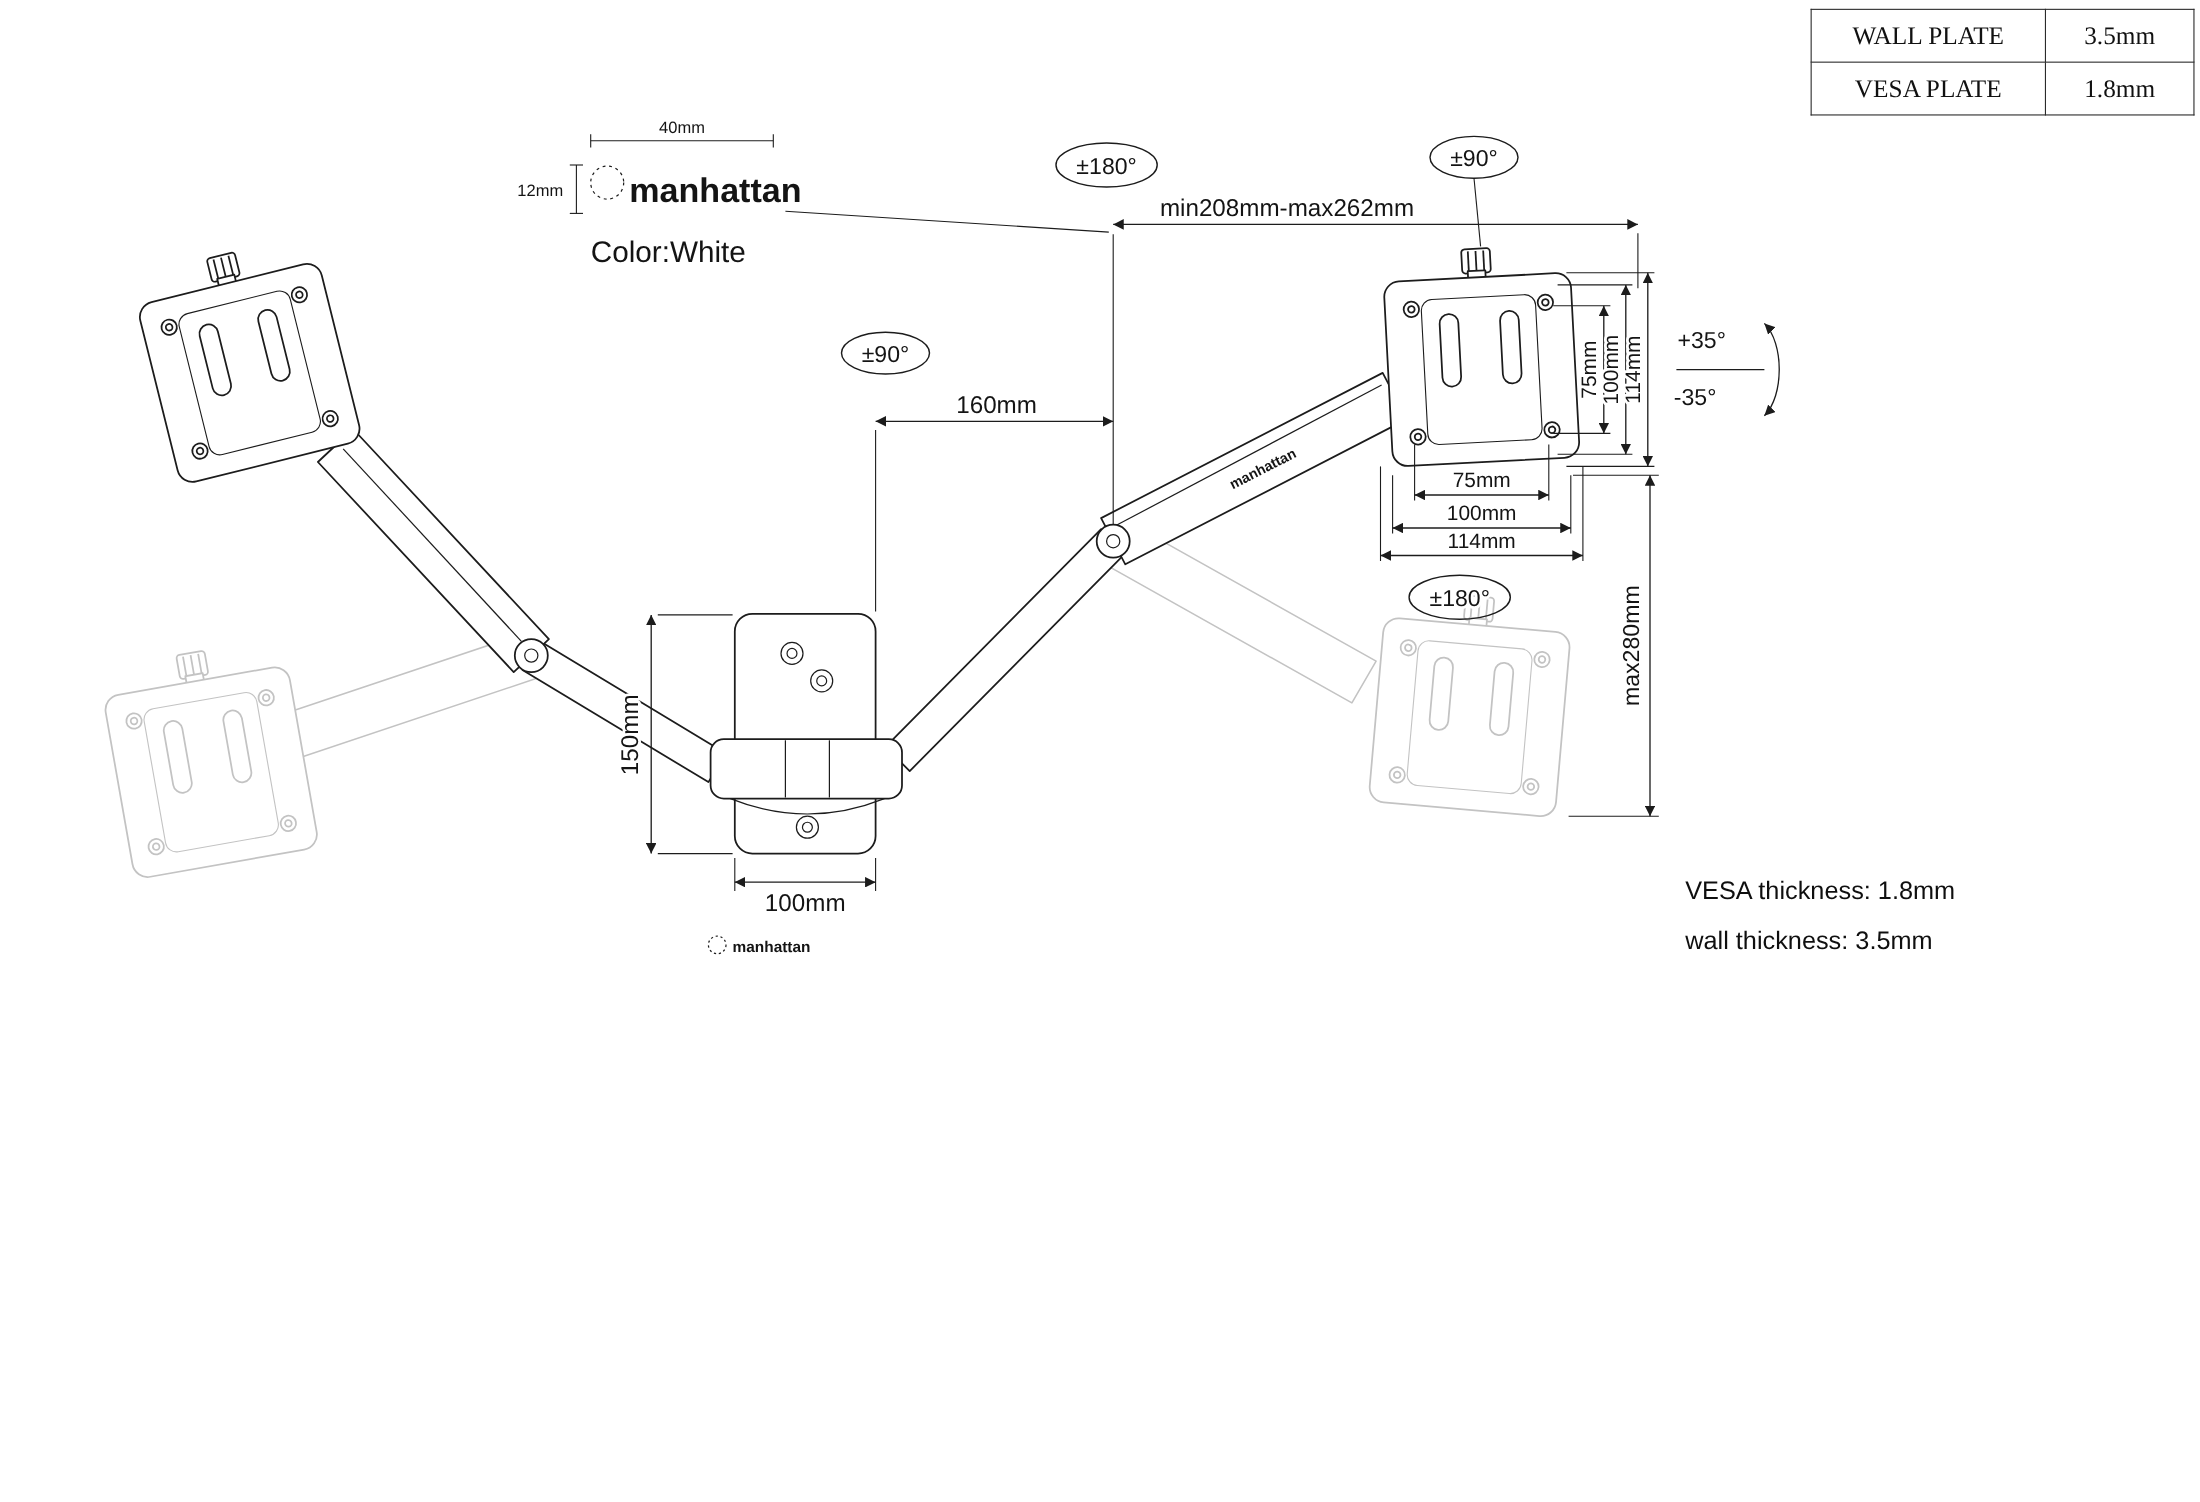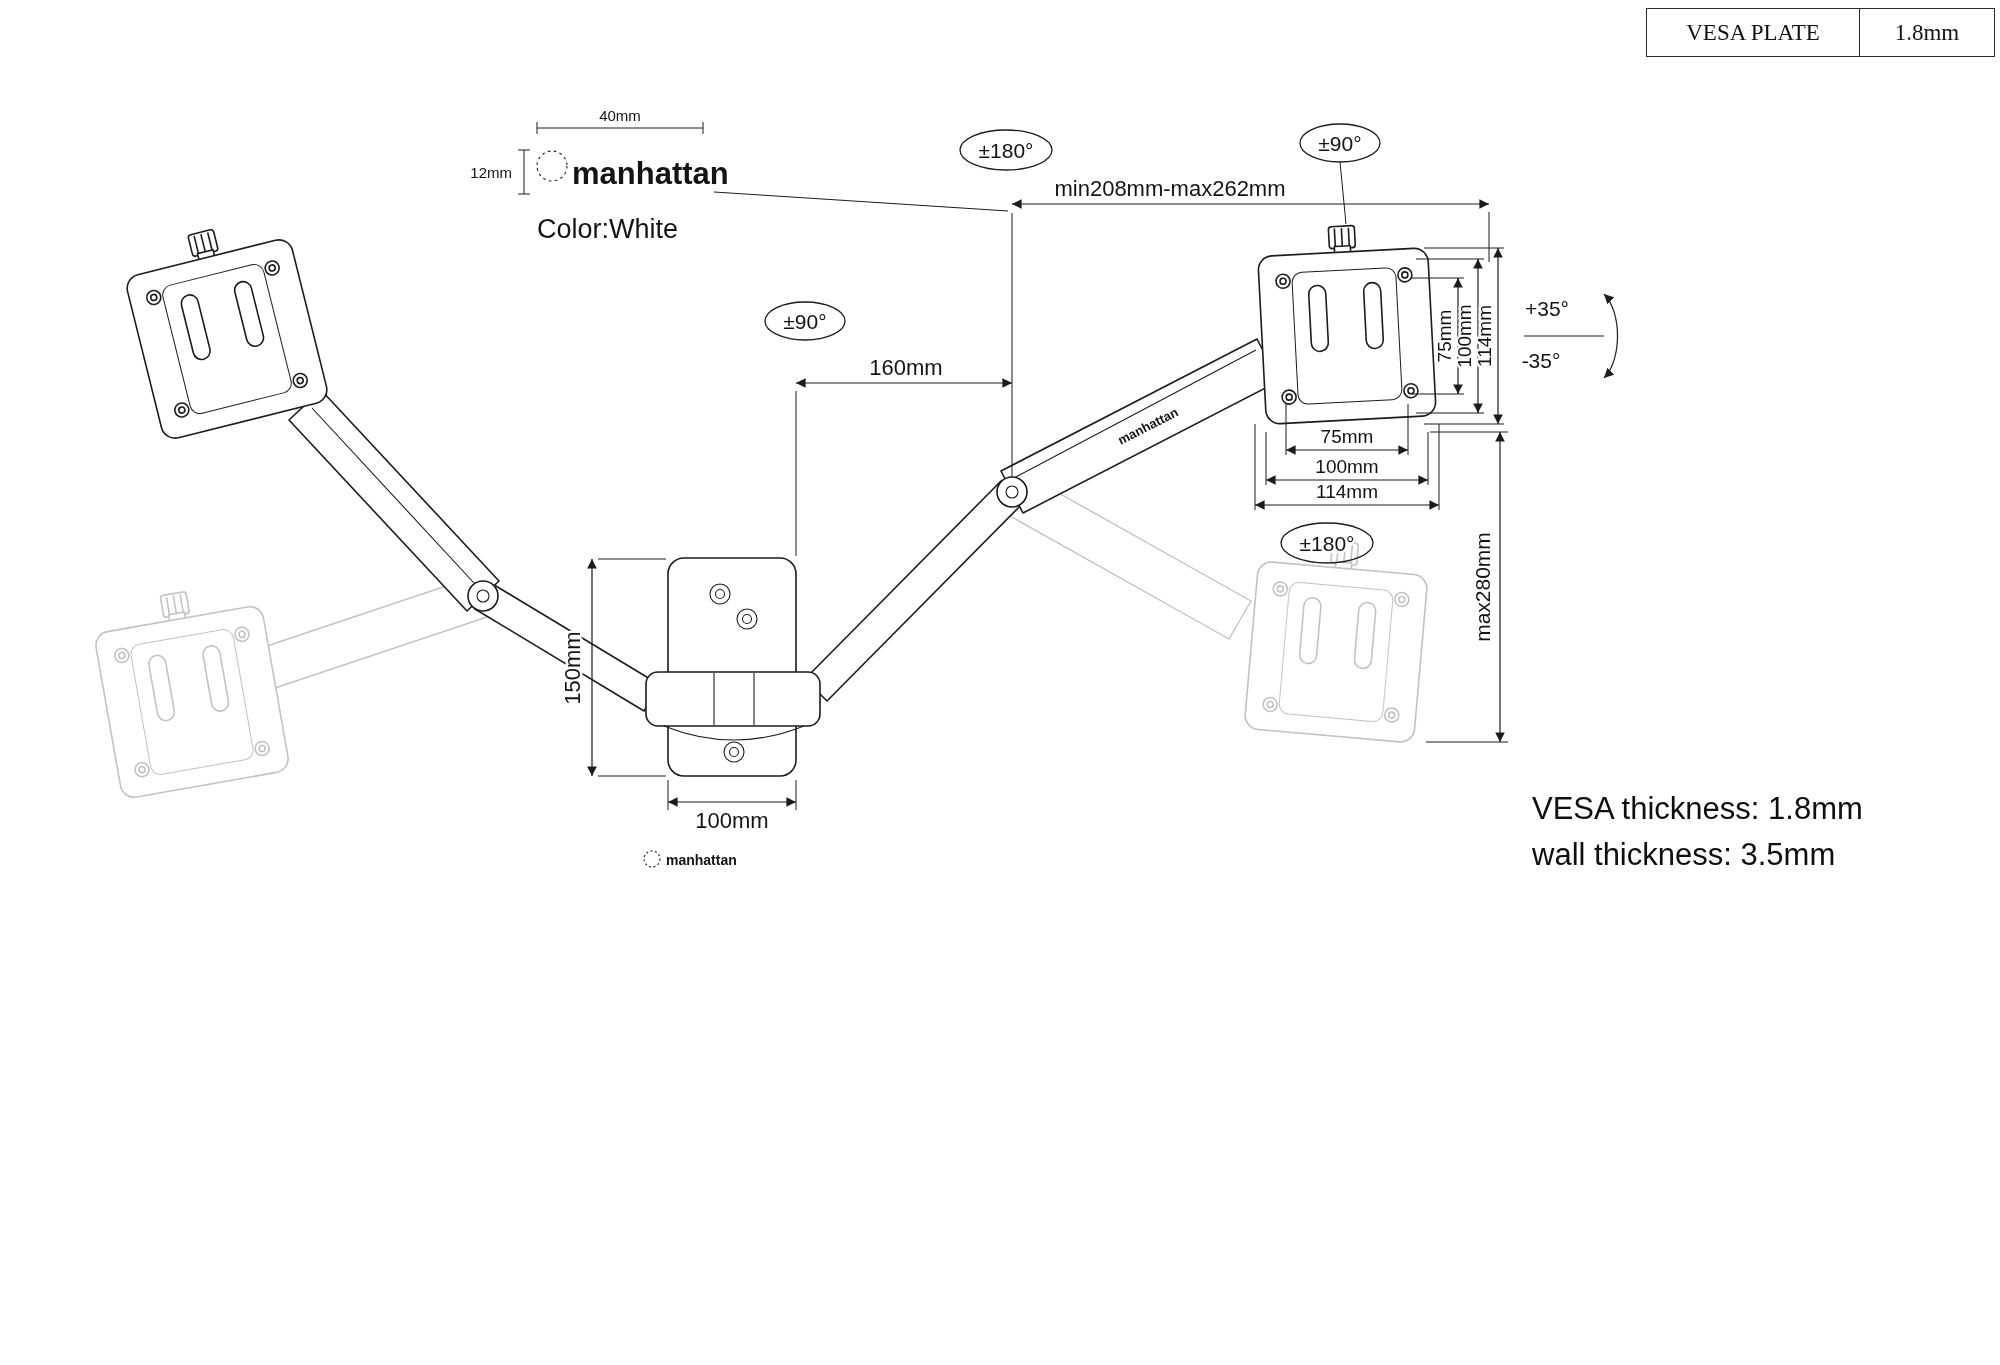--- a/index.html
+++ b/index.html
@@ -8,21 +8,21 @@
   #drawing{position:absolute;left:0;top:0;}
 
   
   table.spec{position:absolute;left:1646px;top:8px;border-collapse:collapse;
              font-family:"Liberation Serif",serif;font-size:23px;color:#111;}
   table.spec td{border:1.6px solid #2b2b2b;height:47px;text-align:center;padding:0 8px;}
   table.spec td.lbl{width:196px;}
   table.spec td.val{width:118px;}
 
   
-  .notes{position:absolute;left:1532px;top:786px;font-size:31px;line-height:46px;color:#0f0f0f;}
+  .notes{position:absolute;left:1532px;top:786px;font-size:23px;line-height:46px;color:#0f0f0f;}
 
   
   .pt{fill:#fff;stroke:#1c1c1c;stroke-width:1.6;stroke-linejoin:round;}
   .thin{fill:none;stroke:#1c1c1c;stroke-width:1.1;}
   .gh{fill:#fff;stroke:#c3c3c3;stroke-width:1.4;stroke-linejoin:round;}
   .dim{stroke:#1c1c1c;stroke-width:1.2;fill:none;}
   .ext{stroke:#1c1c1c;stroke-width:1;fill:none;}
   .rot{stroke:#1c1c1c;stroke-width:1.3;fill:none;}
   text{font-family:"Liberation Sans",sans-serif;fill:#141414;}
   .halo{paint-order:stroke;stroke:#fff;stroke-width:5px;stroke-linejoin:round;}
@@ -184,20 +184,24 @@
 
     <line class="dim" x1="1500" y1="432" x2="1500" y2="742" marker-start="url(#arw)" marker-end="url(#arw)"></line>
     <line class="ext" x1="1430" y1="432" x2="1508" y2="432"></line>
     <line class="ext" x1="1426" y1="742" x2="1508" y2="742"></line>
     <text class="t21 halo" text-anchor="middle" transform="translate(1490,587) rotate(-90)">max280mm</text>
   </g>
 </svg>
 
 <table class="spec">
   <tbody>
+        <tr>
+    <td class="lbl">WALL PLATE</td>
+    <td class="val">3.5mm</td>
+  </tr>
   <tr>
     <td class="lbl">VESA PLATE</td>
     <td class="val">1.8mm</td>
   </tr>
 </tbody>
     </table>
 
 <div class="notes">
   <div>VESA thickness: 1.8mm</div>
   <div>wall thickness: 3.5mm</div>

